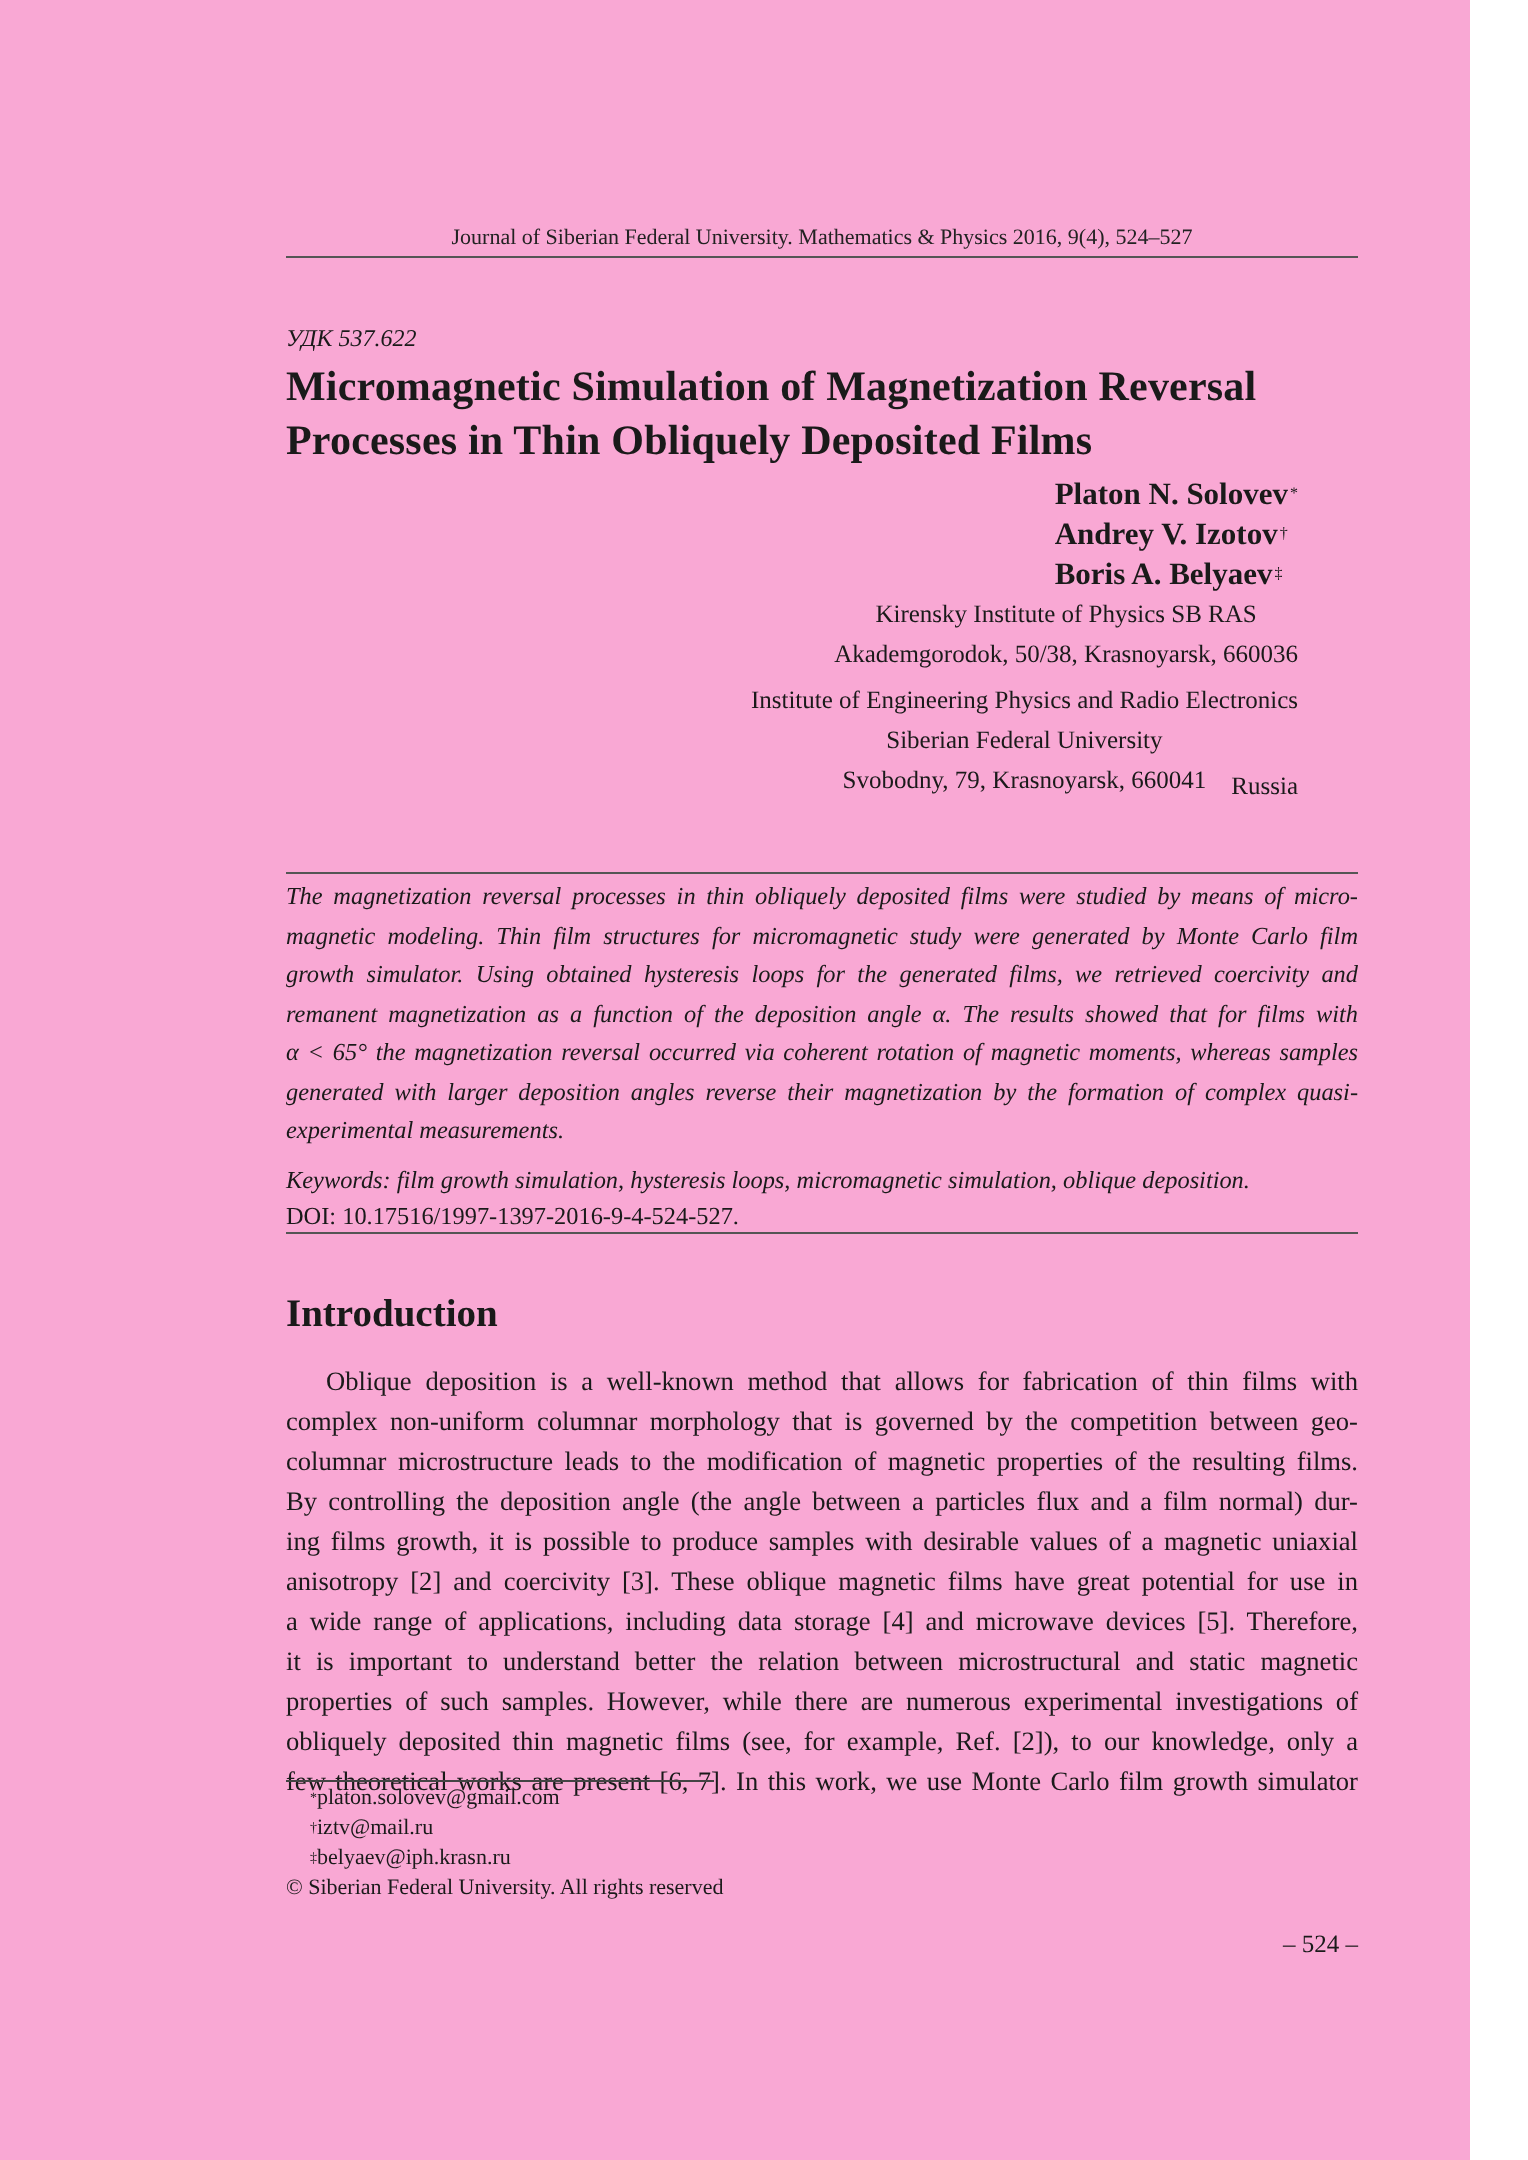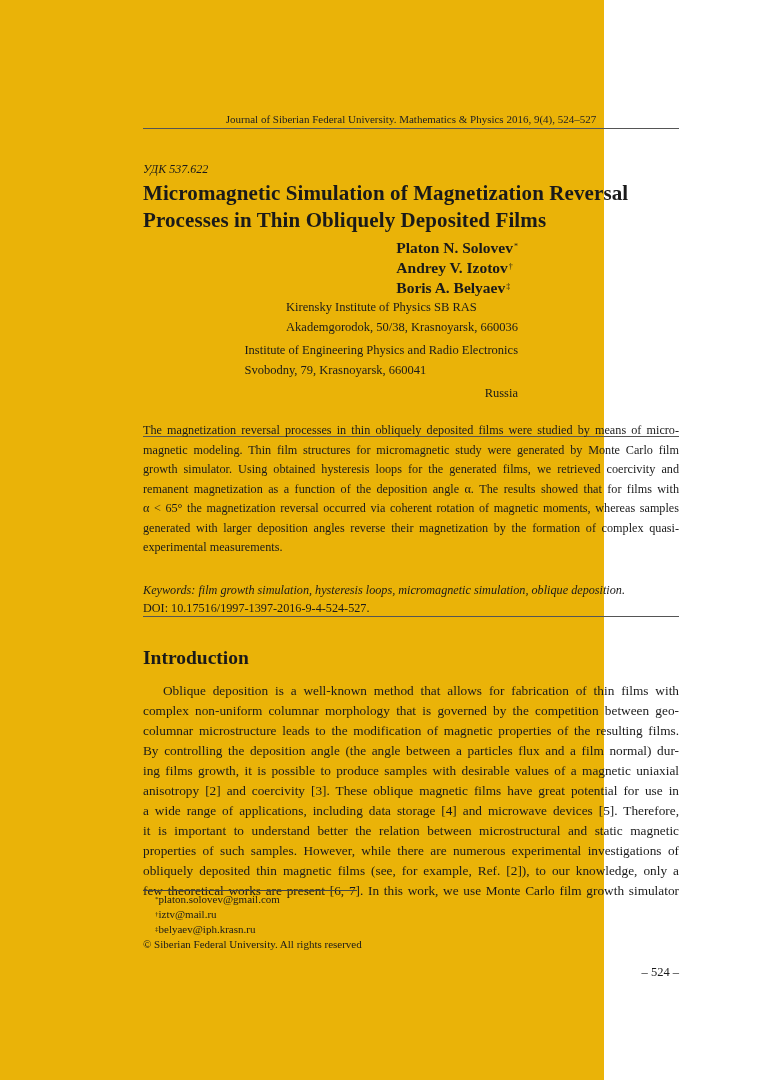--- a/index.html
+++ b/index.html
@@ -1,29 +1,29 @@
 <!DOCTYPE html>
 <html><head>
 <meta charset="utf-8">
 <style>
   html, body { margin: 0; padding: 0; background: #ffffff; }
   body { width: 764px; height: 1080px; position: relative; overflow: hidden;
          font-family: "DejaVu Serif", "Liberation Serif", serif; color: #1a1a1a; }
-  .page { position: absolute; left: 0; top: 0; width: 604px; height: 1080px; background: #eab308; }
+  .page { position: absolute; left: 0; top: 0; width: 735px; height: 1080px; background: #f9a8d4; }
   .abs { position: absolute; white-space: nowrap; }
   .serif { font-family: "Liberation Serif", "DejaVu Serif", serif; }
   .running-head { left: 143px; width: 536px; top: 113px; text-align: center; font-size: 11px; color: #222; }
   .rule { position: absolute; background: #555; height: 1px; }
   .udk { left: 143px; top: 162px; font-size: 12px; font-style: italic; }
   .title { left: 143px; top: 180px; font-size: 21px; line-height: 27px; font-weight: bold; letter-spacing: 0.1px; }
   .authors { right: 86px; top: 238px; text-align: left; font-size: 15.5px; font-weight: bold; line-height: 20px; }
   .authors sup { font-size: 8px; font-weight: normal; vertical-align: top; position: relative; top: -1px; margin-left: 1px; }
-  .affil { right: 86px; text-align: left; font-size: 12.5px; line-height: 20px; }
+  .affil { right: 86px; text-align: center; font-size: 12.5px; line-height: 20px; }
   .received { left: 143px; width: 536px; top: 441px; text-align: center; font-size: 11.5px; }
-  .abstract { left: 143px; width: 536px; top: 421px; font-size: 12.2px; line-height: 19.5px; }
+  .abstract { left: 143px; width: 536px; top: 439px; font-size: 12.2px; line-height: 19.5px; font-style: italic; }
   .abstract .ln, .body-text .ln { display: block; white-space: nowrap; text-align: justify; text-align-last: justify; }
   .abstract .ln.last, .body-text .ln.last { text-align-last: left; }
   .keywords { left: 143px; top: 581px; font-size: 12.2px; line-height: 19px; font-style: italic; }
   .doi { left: 143px; top: 599px; font-size: 12.2px; line-height: 19px; }
   .section { left: 143px; top: 647px; font-size: 19.5px; font-weight: bold; }
   .body-text { left: 143px; width: 536px; top: 681px; font-size: 13.3px; line-height: 20px; }
   .indent { padding-left: 20px; }
   .footnotes { left: 143px; top: 892px; font-size: 11px; line-height: 15px; }
   .footnotes .fn { display: block; padding-left: 12px; }
   .footnotes .fn sup { font-size: 7px; vertical-align: top; }
@@ -50,20 +50,21 @@
     <div><span>Andrey V. Izotov</span><sup>†</sup></div>
     <div><span>Boris A. Belyaev</span><sup>‡</sup></div>
   </div>
 
   <div class="abs affil serif" style="top:297px;">
     <div>Kirensky Institute of Physics SB RAS</div>
     <div>Akademgorodok, 50/38, Krasnoyarsk, 660036</div>
   </div>
   <div class="abs affil serif" style="top:340px;">
     <div>Institute of Engineering Physics and Radio Electronics</div>
+    <div>Siberian Federal University</div>
     <div>Svobodny, 79, Krasnoyarsk, 660041</div>
   </div>
   <div class="abs affil serif" style="top:383px;">
     <div>Russia</div>
   </div>
 
   <div class="rule" style="left:143px; top:436px; width:536px;"></div>
 
   <div class="abs abstract serif">
     <span class="ln">The magnetization reversal processes in thin obliquely deposited films were studied by means of micro-</span>

